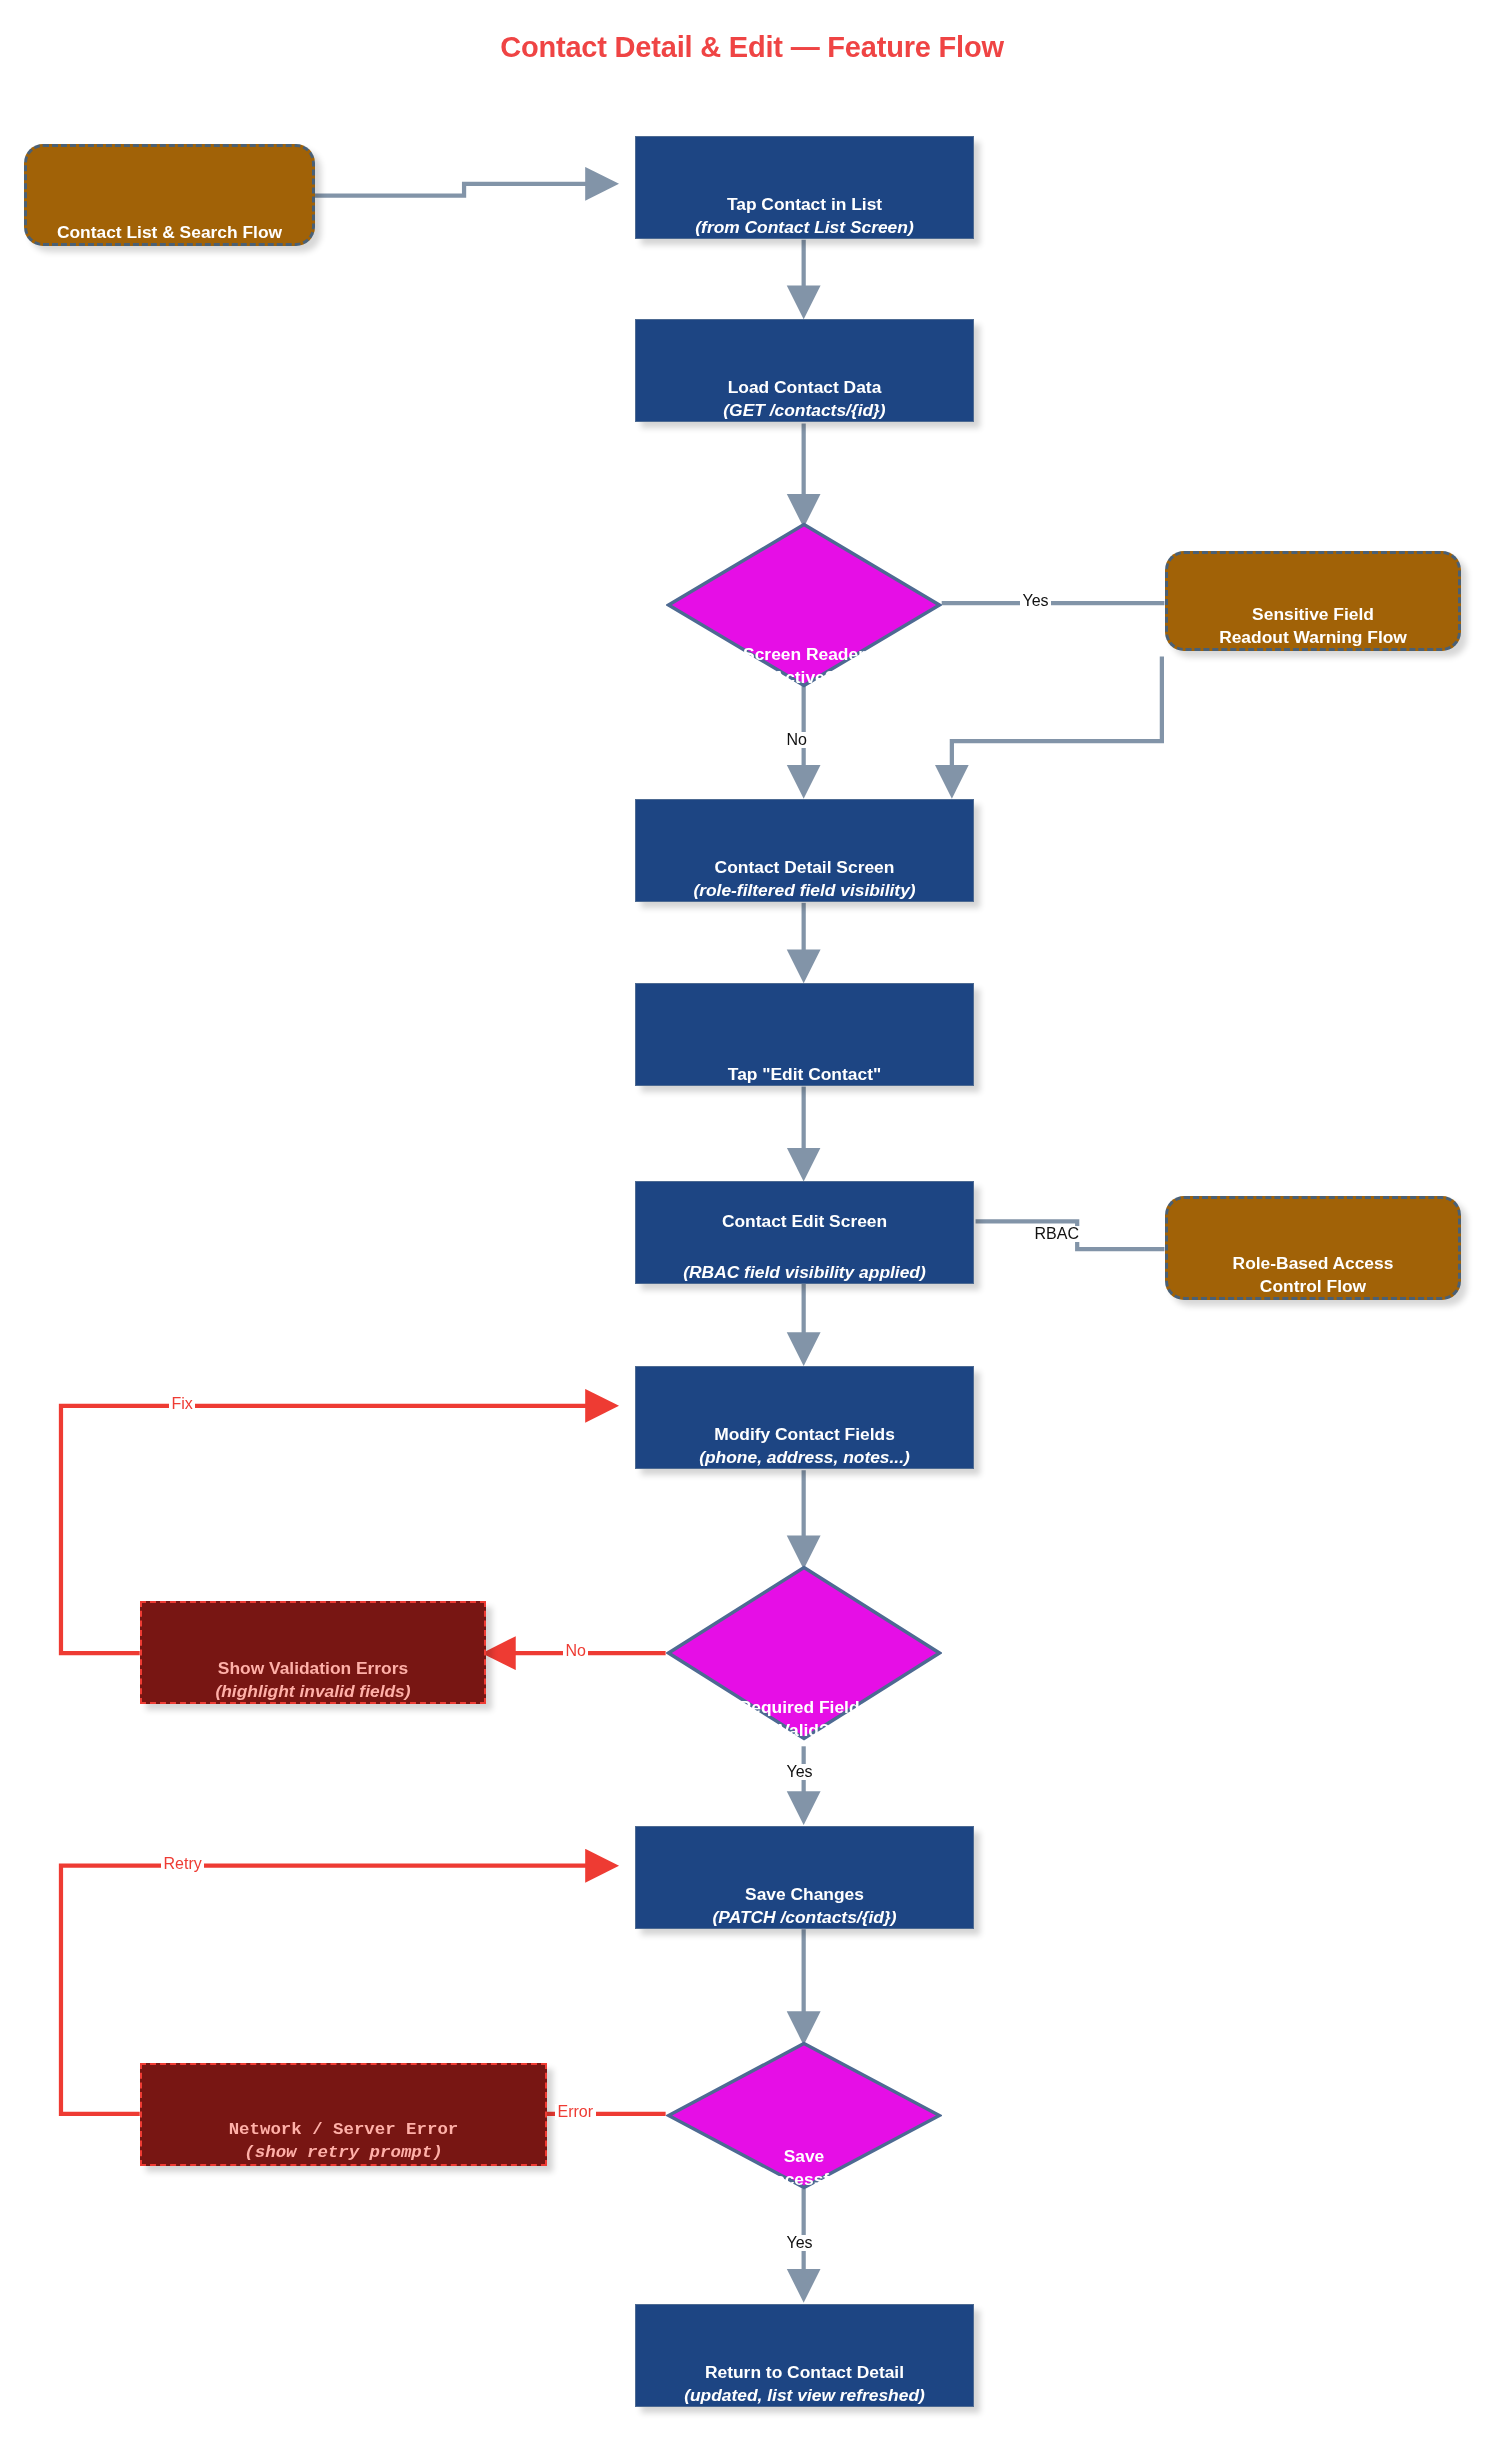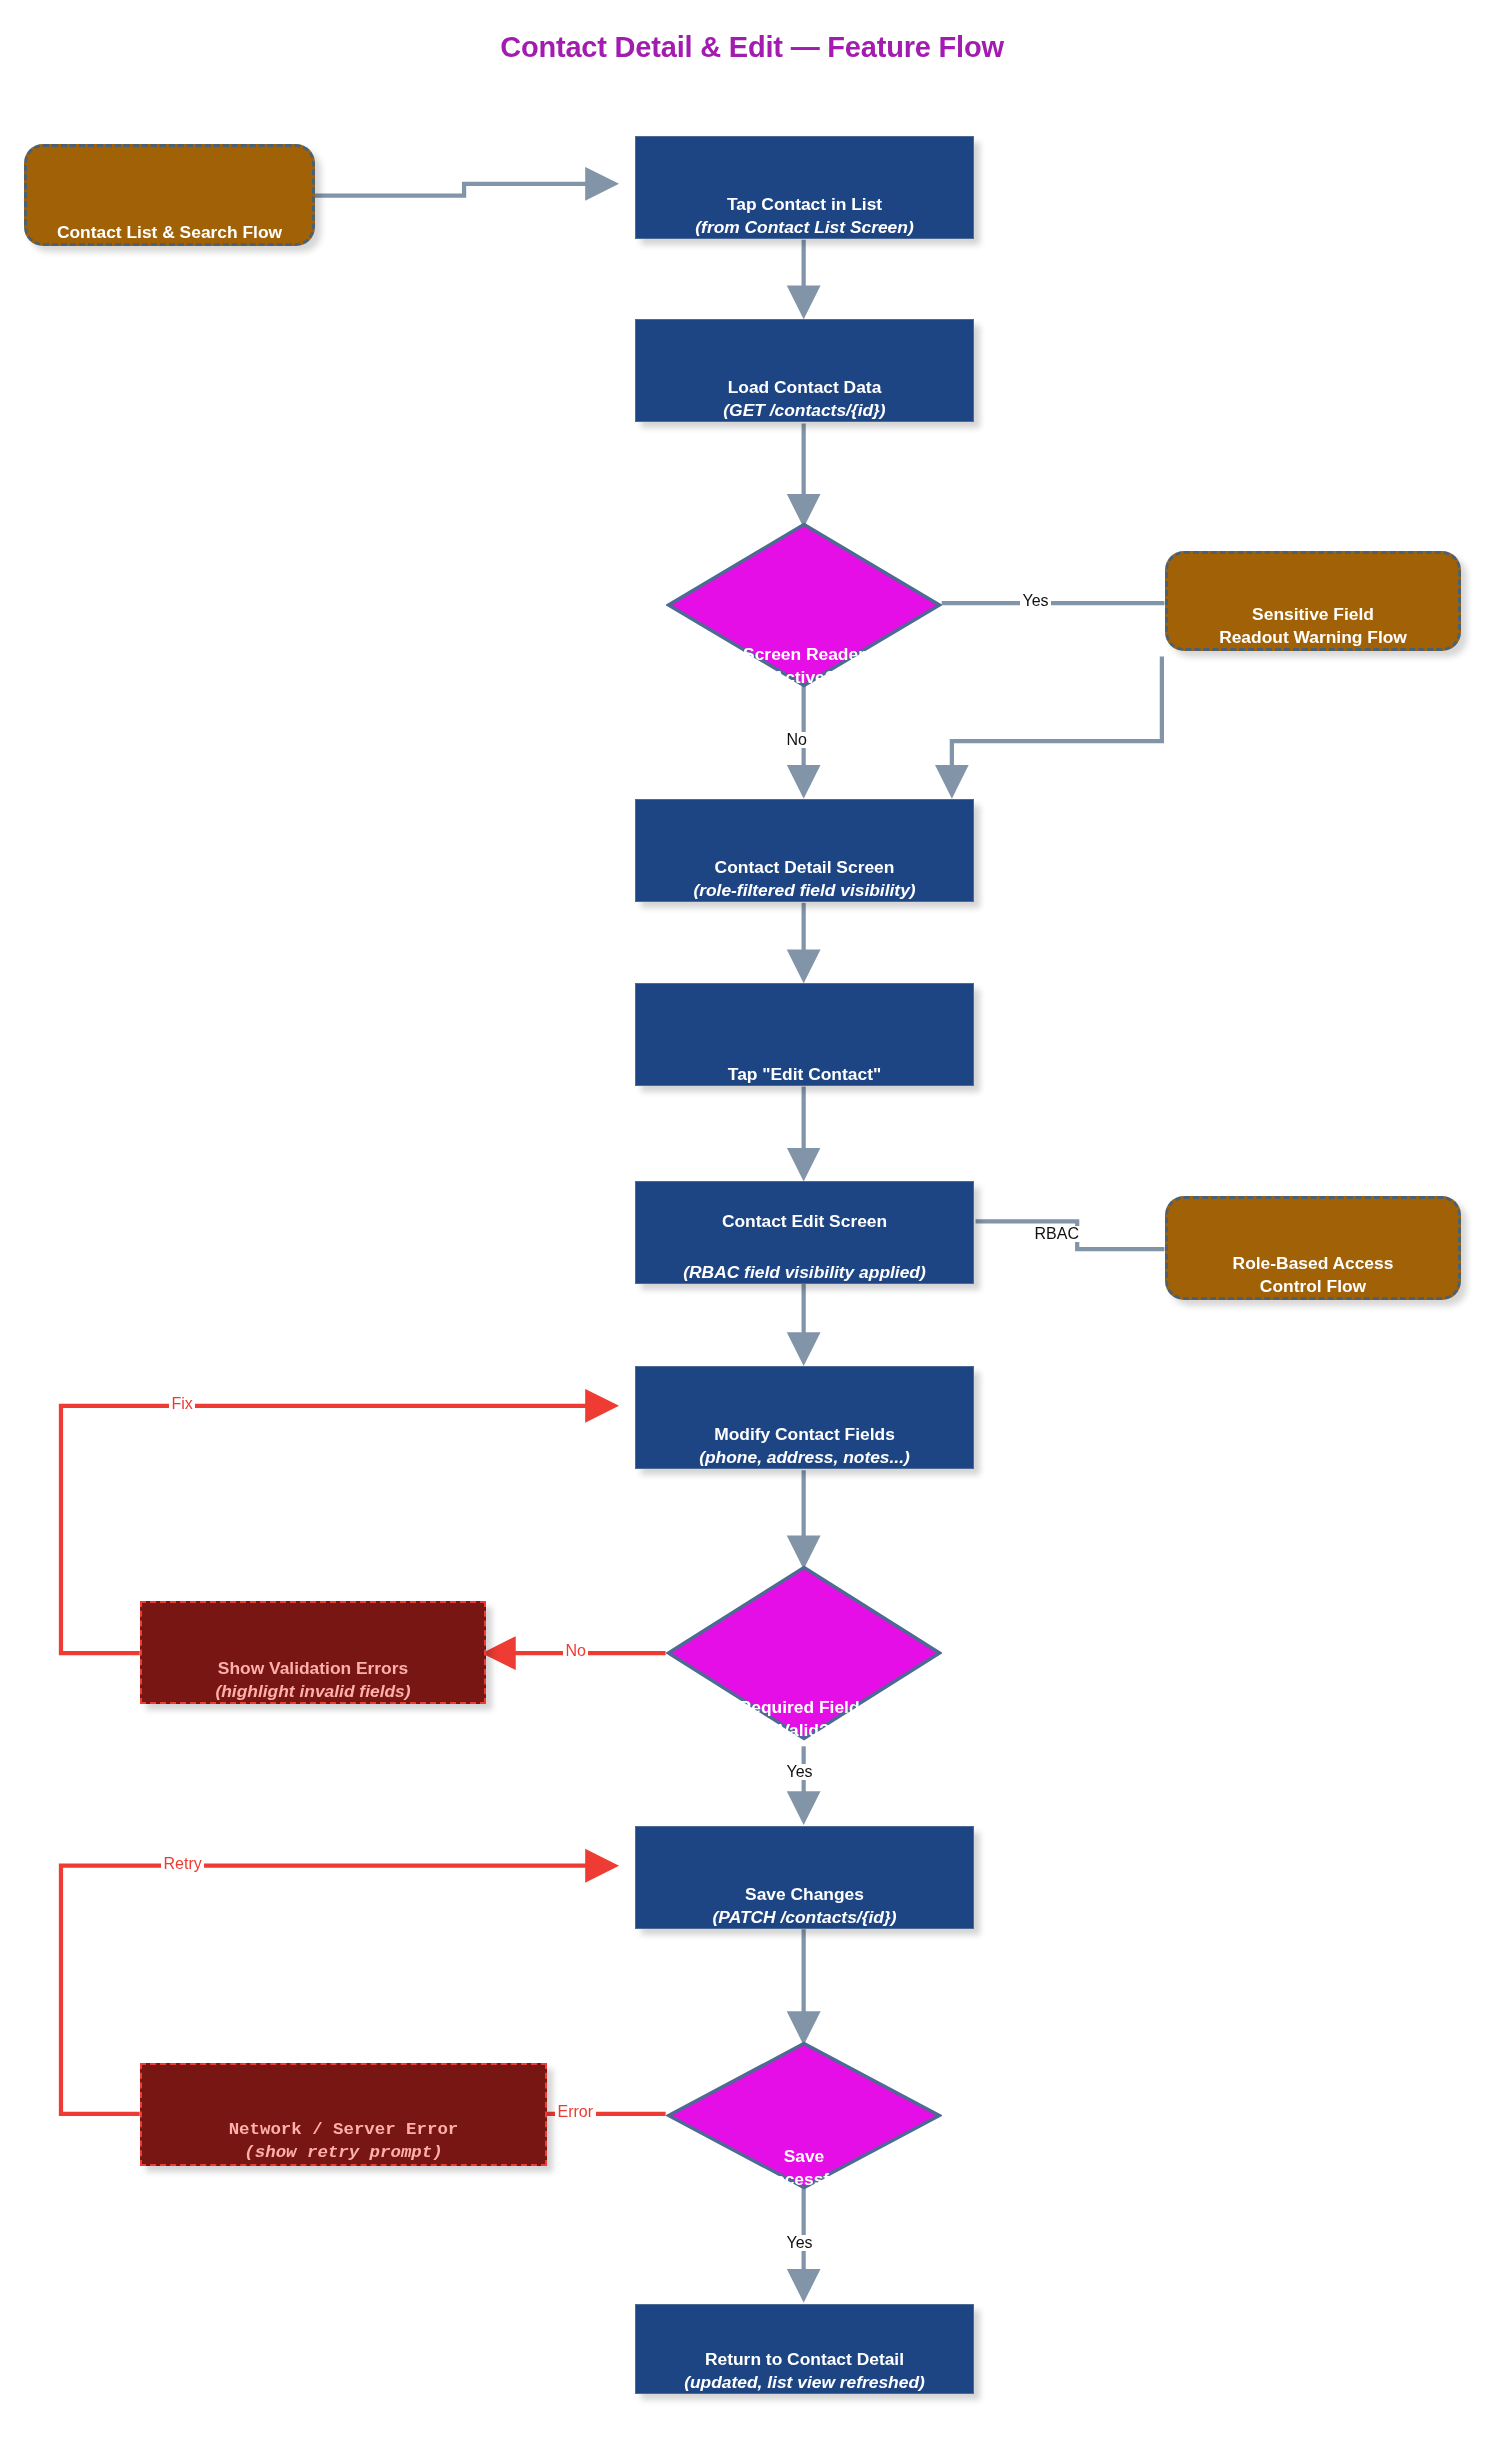--- a/index.html
+++ b/index.html
@@ -26,21 +26,21 @@
   }
 
   .title {
     position: absolute;
     left: 0;
     top: 30.5px;
     width: 1504px;
     text-align: center;
     font-size: 29px;
     font-weight: bold;
-    color: #a21caf;
+    color: #ef4444;
     letter-spacing: -0.2px;
   }
 
   
   .node {
     position: absolute;
     box-sizing: border-box;
     display: flex;
     flex-direction: column;
     align-items: center;
@@ -264,21 +264,21 @@
       <div class="l1">Save</div>
       <div class="l1">Successful?</div>
     </div>
   </div>
 
   <div class="node errnode" style="left:140px; top:2063px; width:407px; height:103px;font-family:Liberation Mono, monospace;">
     <div class="l1">Network / Server Error</div>
     <div class="l2">(show retry prompt)</div>
   </div>
 
-  <div class="node proc" style="left:635px; top:2304px; width:339px; height:90px;">
+  <div class="node proc" style="left:635px; top:2304px; width:339px; height:103px;">
     <div class="l1">Return to Contact Detail</div>
     <div class="l2">(updated, list view refreshed)</div>
   </div>
 
   <div class="elabel" style="left:1020px; top:593px;">Yes</div>
 
   <div class="elabel" style="left:784px; top:732px;">No</div>
 
   <div class="elabel" style="left:1032px; top:1226px;">RBAC</div>
 

